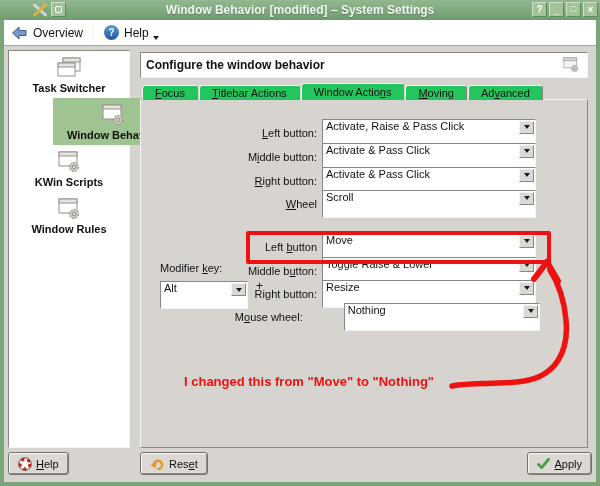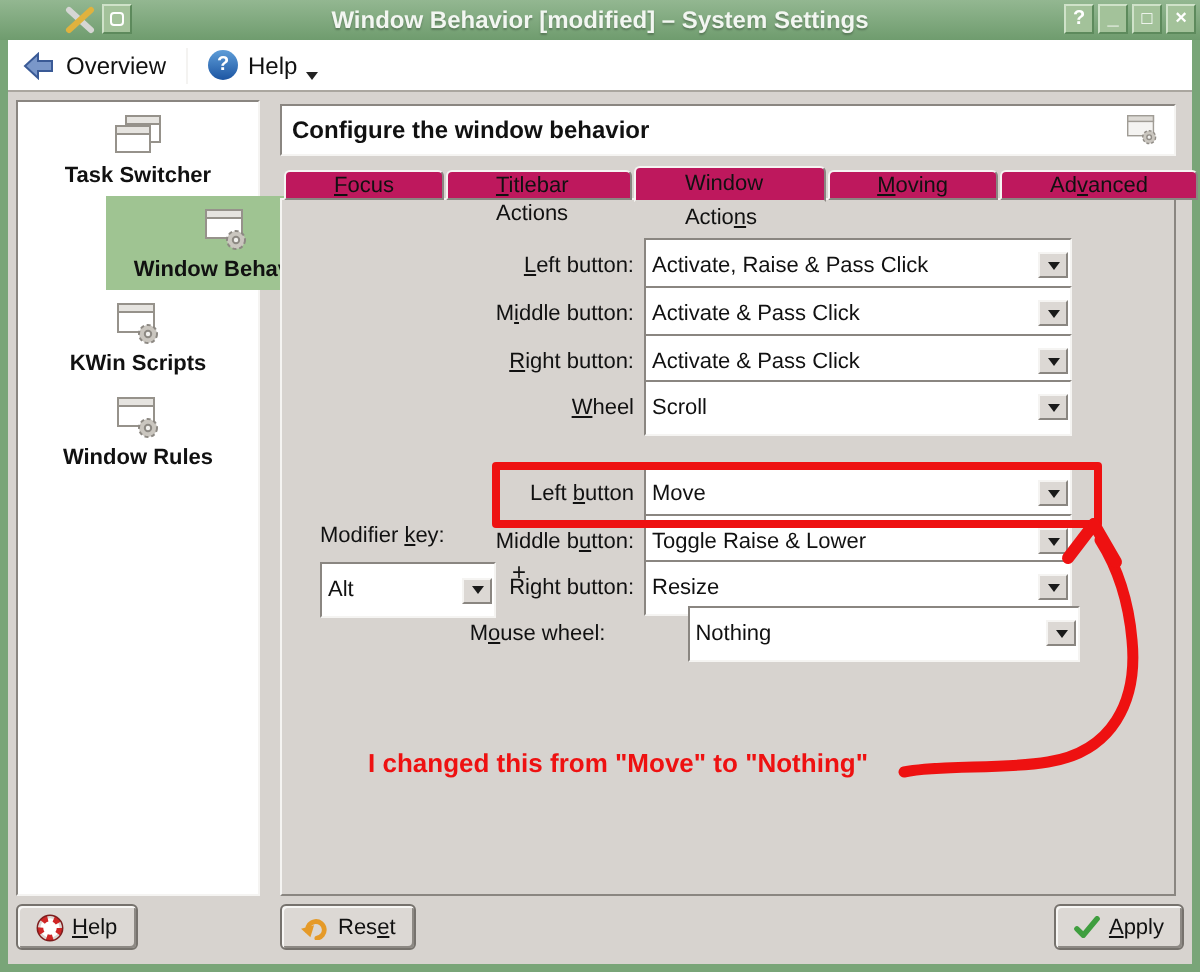--- a/index.html
+++ b/index.html
@@ -36,31 +36,31 @@
   .sidebar{position:absolute;left:8px;top:50px;width:122px;height:398px;}
   .side-item{width:100%;padding:5px 2px 4px 2px;text-align:center;font-size:11px;font-weight:bold;color:#111;}
   .side-item.selected{background:#9fc492;margin-left:44px;}
   .side-item svg{display:block;margin:0 auto 2px auto;}
   
   .main-header{position:absolute;left:140px;top:52px;width:448px;height:26px;display:flex;align-items:center;}
   .main-header .ht{flex:1;padding-left:5px;font-size:12px;font-weight:bold;color:#111;}
   .main-header svg{margin-right:6px;}
   
   .tabs{position:absolute;left:142px;top:82px;height:18px;display:flex;align-items:flex-end;z-index:3;}
-  .tab{height:15px;line-height:14px;padding:0 24px;font-size:11px;color:#111;background:#be185d;
+  .tab{height:15px;line-height:14px;padding:0 12px;font-size:11px;color:#111;background:#22c55e;
     border:1px solid;border-color:#f5f4f2 #8a8681 #8a8681 #f5f4f2;border-radius:3px 3px 0 0;margin-right:1px;}
   .tab.active{height:18px;line-height:17px;border-bottom:1px solid #d7d3cf;margin-bottom:-1px;font-weight:normal;}
   .tab-panel{position:absolute;left:140px;top:99px;width:448px;height:349px;background:#d7d3cf;z-index:1;}
   
   .group-title{position:absolute;font-size:11px;font-weight:bold;color:#111;}
   .sep{position:absolute;left:154px;width:428px;height:2px;border-top:1px solid #9b978f;border-bottom:1px solid #f2f1ef;}
   .row{position:absolute;left:146px;width:394px;height:17px;display:flex;align-items:center;z-index:2;}
   .row .lbl{width:176px;text-align:right;font-size:11px;color:#111;padding-right:5px;white-space:nowrap;}
   .combo{width:214px;height:28px;background:#fff;border:1px solid;border-color:#8a8681 #f5f4f2 #f5f4f2 #8a8681;
-    display:flex;align-items:center;position:relative;}
+    display:flex;position:relative;}
   .combo-val{flex:1;font-size:11px;padding-left:3px;color:#111;white-space:nowrap;overflow:hidden;}
   .combo-btn{width:15px;height:13px;margin:1px;background:#dcd8d4;border:1px solid;
     border-color:#f5f4f2 #8a8681 #8a8681 #f5f4f2;display:flex;align-items:center;justify-content:center;}
   .tri{width:0;height:0;border-left:3px solid transparent;border-right:3px solid transparent;border-top:4px solid #1a1a1a;}
   .mod-label{position:absolute;left:160px;top:262px;font-size:11px;color:#111;z-index:2;}
   .mod-combo{position:absolute;left:160px;top:281px;width:88px;z-index:2;}
   .plus{position:absolute;left:256px;top:279px;font-size:12px;color:#111;z-index:2;}
   
   .ann-rect{position:absolute;left:246px;top:231px;width:305px;height:33px;border:4px solid #ee1111;border-radius:2px;z-index:4;}
   .ann-text{position:absolute;left:184px;top:374px;font-size:13px;font-weight:bold;color:#ee1111;z-index:4;white-space:nowrap;}

